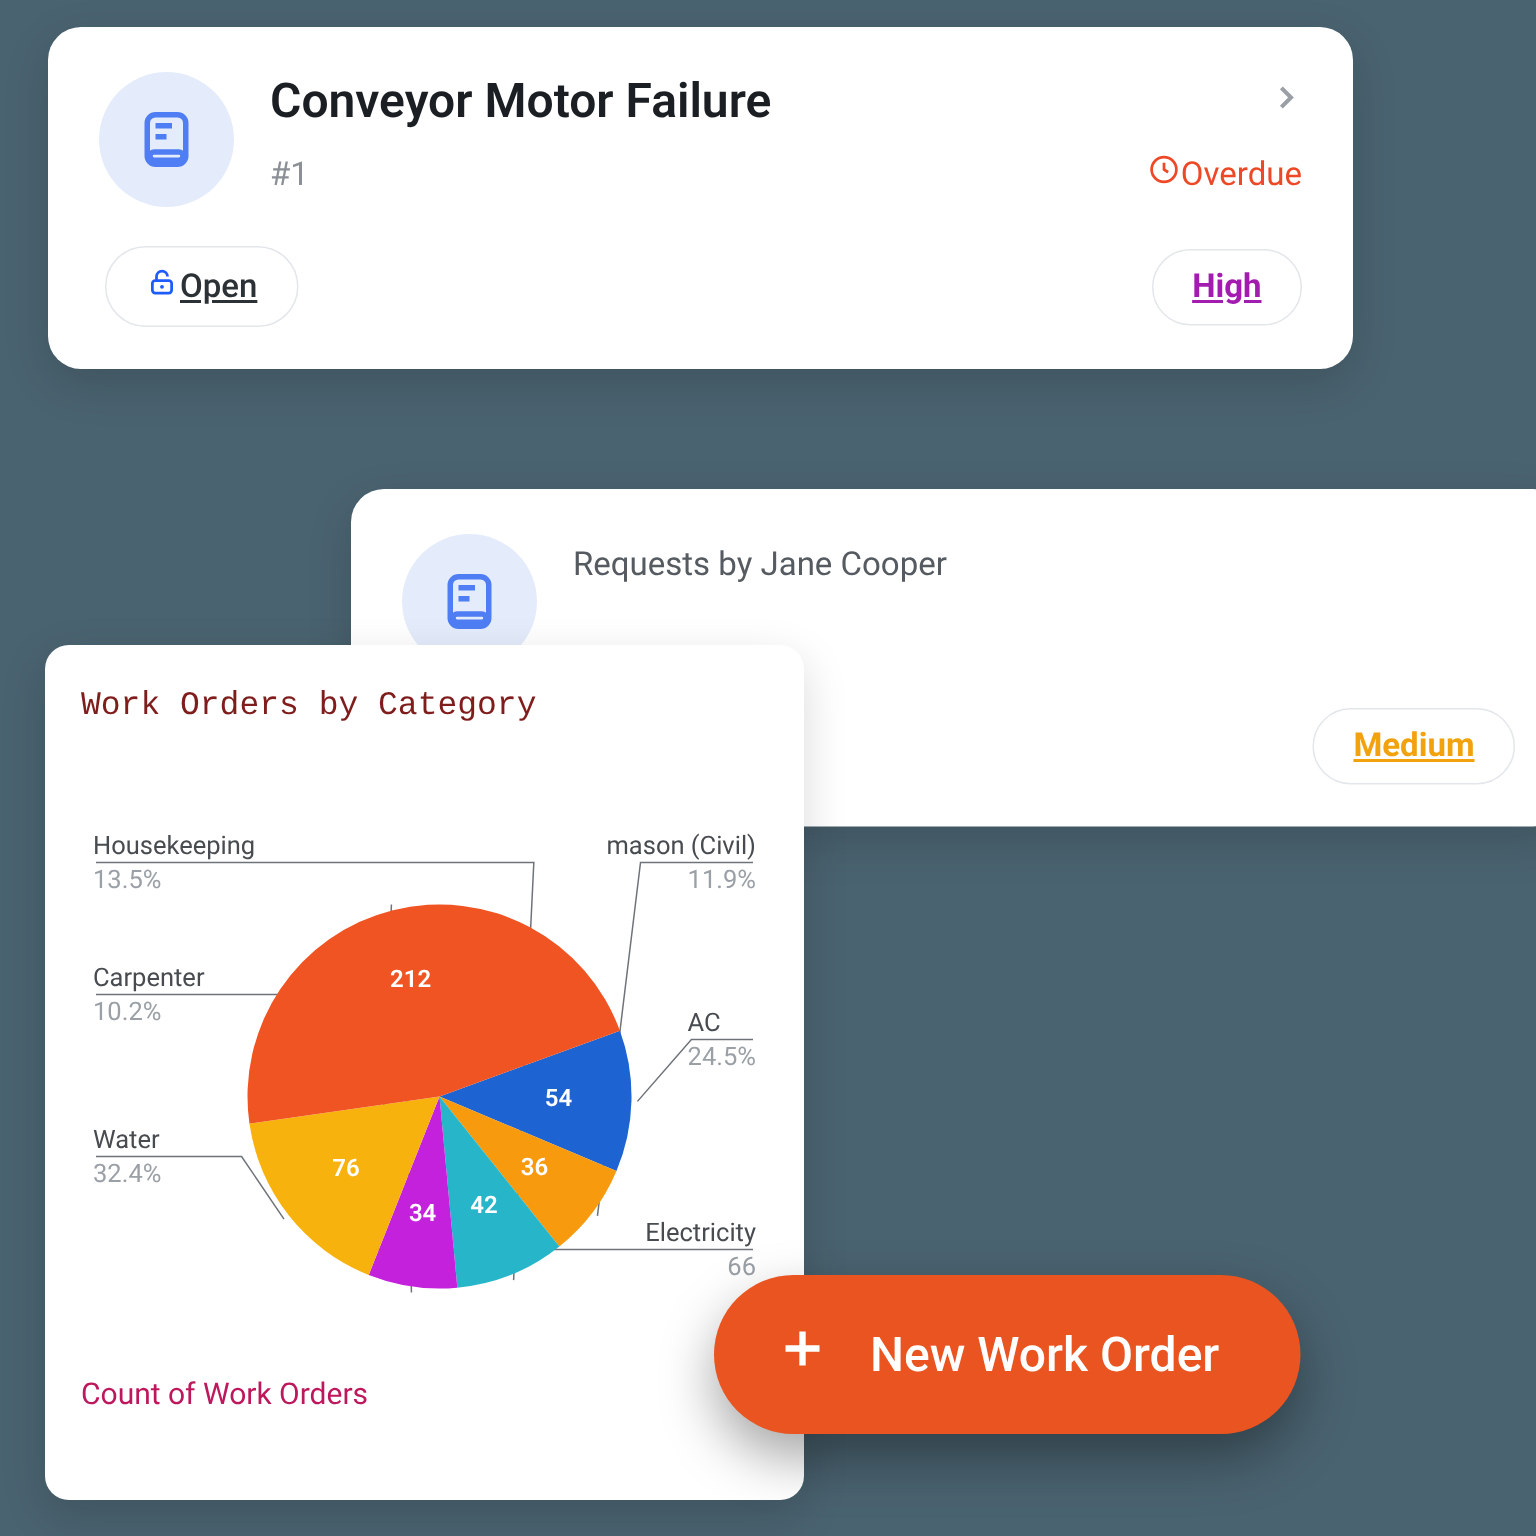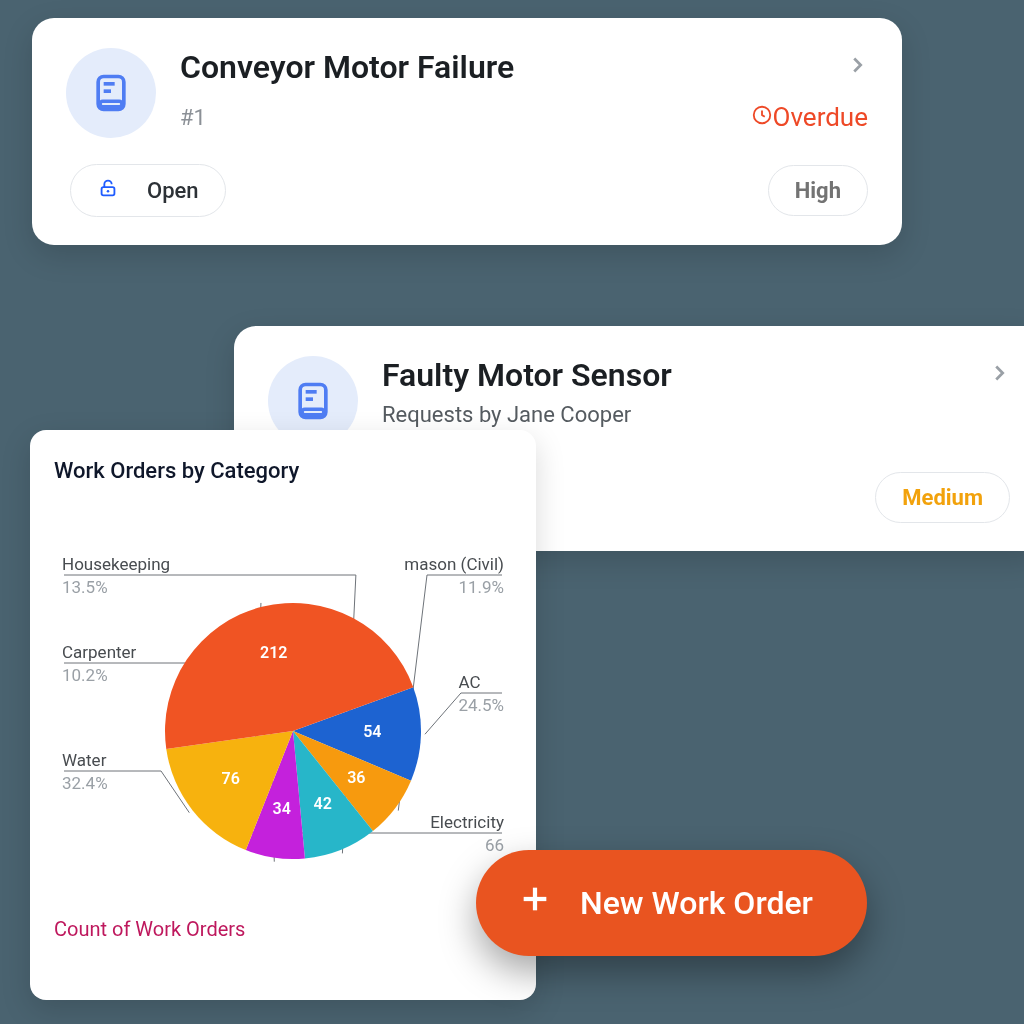--- a/index.html
+++ b/index.html
@@ -29,49 +29,50 @@
     background: #e4ecfb;
     display: flex; align-items: center; justify-content: center;
   }
   .wo-icon svg { width: 44px; height: 44px; stroke: #4f7df3; stroke-width: 2; fill: none; }
   .wo-main { flex: 1 1 auto; }
   .wo-title-row { display: flex; align-items: center; justify-content: space-between; gap: 12px; }
   .wo-title { font-size: 32px; font-weight: 600; color: #1b1f23; }
   .wo-subtitle { font-size: 22px; color: #555b60; margin-top: 8px; }
   .wo-id-row { display: flex; justify-content: space-between; align-items: center; margin-top: 16px; }
   .wo-id { font-size: 22px; color: #8b9096; }
-  .wo-due { display: flex; align-items: center; color: #ee4927; font-size: 26px; }
+  .wo-due { display: flex; align-items: center; color: #ee4927; font-size: 22px; }
   .wo-due svg { width: 22px; height: 22px; stroke: #ee4927; stroke-width: 2; fill: none; }
 
   .wo-pill-row {
     display: flex; justify-content: space-between; align-items: center;
     margin-top: 26px; padding-left: 4px;
   }
   .pill {
-    display: inline-flex; align-items: center; gap: 28px;
+    display: inline-flex; align-items: center; gap: 1px;
     border: 1px solid #e3e6ea; border-radius: 999px;
     padding: 12px 26px; font-size: 22px; font-weight: 500;
     background: #fff;
+    text-decoration: underline;
   }
   .pill-open { color: #2c3136; }
   .pill-open svg { width: 22px; height: 22px; stroke: #1f5cff; stroke-width: 2; fill: none; }
-  .pill-high { color: #737373; font-weight: 700; justify-content: flex-end; }
+  .pill-high { color: #a21caf; font-weight: 700; justify-content: flex-end; }
   .pill-medium { color: #f2a20c; font-weight: 700; }
 
   .chevron svg { width: 22px; height: 22px; stroke: #9aa0a6; stroke-width: 3; fill: none; }
 
   
   .chart-card {
     position: absolute;
     background: #fff;
     border-radius: 16px;
     box-shadow: 0 10px 30px rgba(0,0,0,0.15);
     padding: 28px 24px 20px 24px;
   }
-  .chart-title { font-size: 22px; color: #0f172a; font-weight: 500; margin-bottom: 28px; }
+  .chart-title { font-size: 22px; color: #7f1d1d; font-weight: 500; margin-bottom: 28px; font-family: Liberation Mono, monospace; }
   .chart-body { position: relative; width: 100%; height: 400px; }
   .chart-svg { position: absolute; left: 50%; top: 50%; transform: translate(-50%,-50%); }
   .chart-label { position: absolute; font-size: 17px; line-height: 1.35; }
   .chart-label .name { color: #484c50; }
   .chart-label .pct { color: #9aa0a6; }
   .chart-caption { text-align: left; color: #be185d; font-size: 20px; margin-top: 6px; }
 
   
   .new-btn {
     position: absolute;
@@ -149,28 +150,20 @@
     <div class="wo-top">
       <div class="wo-icon">
         <svg viewBox="0 0 24 24">
             <rect x="5" y="3" width="14" height="18" rx="3"></rect>
             <line x1="8" y1="7" x2="14" y2="7"></line>
             <line x1="8" y1="11" x2="12" y2="11"></line>
             <rect x="6" y="16.5" width="12" height="3" rx="1.5"></rect>
           </svg>
       </div>
       <div class="wo-main">
-        <div class="wo-title-row">
-          <div class="wo-title">Faulty Motor Sensor</div>
-          <div class="chevron">
-            <svg viewBox="0 0 24 24">
-                <polyline points="9 5 16 12 9 19"></polyline>
-              </svg>
-          </div>
-        </div>
         <div class="wo-subtitle">Requests by Jane Cooper</div>
         <div class="wo-id-row">
           <div class="wo-id"></div>
           <div></div>
         </div>
       </div>
     </div>
     <div class="wo-pill-row">
       <div class="pill">
         <span>On hold</span>

